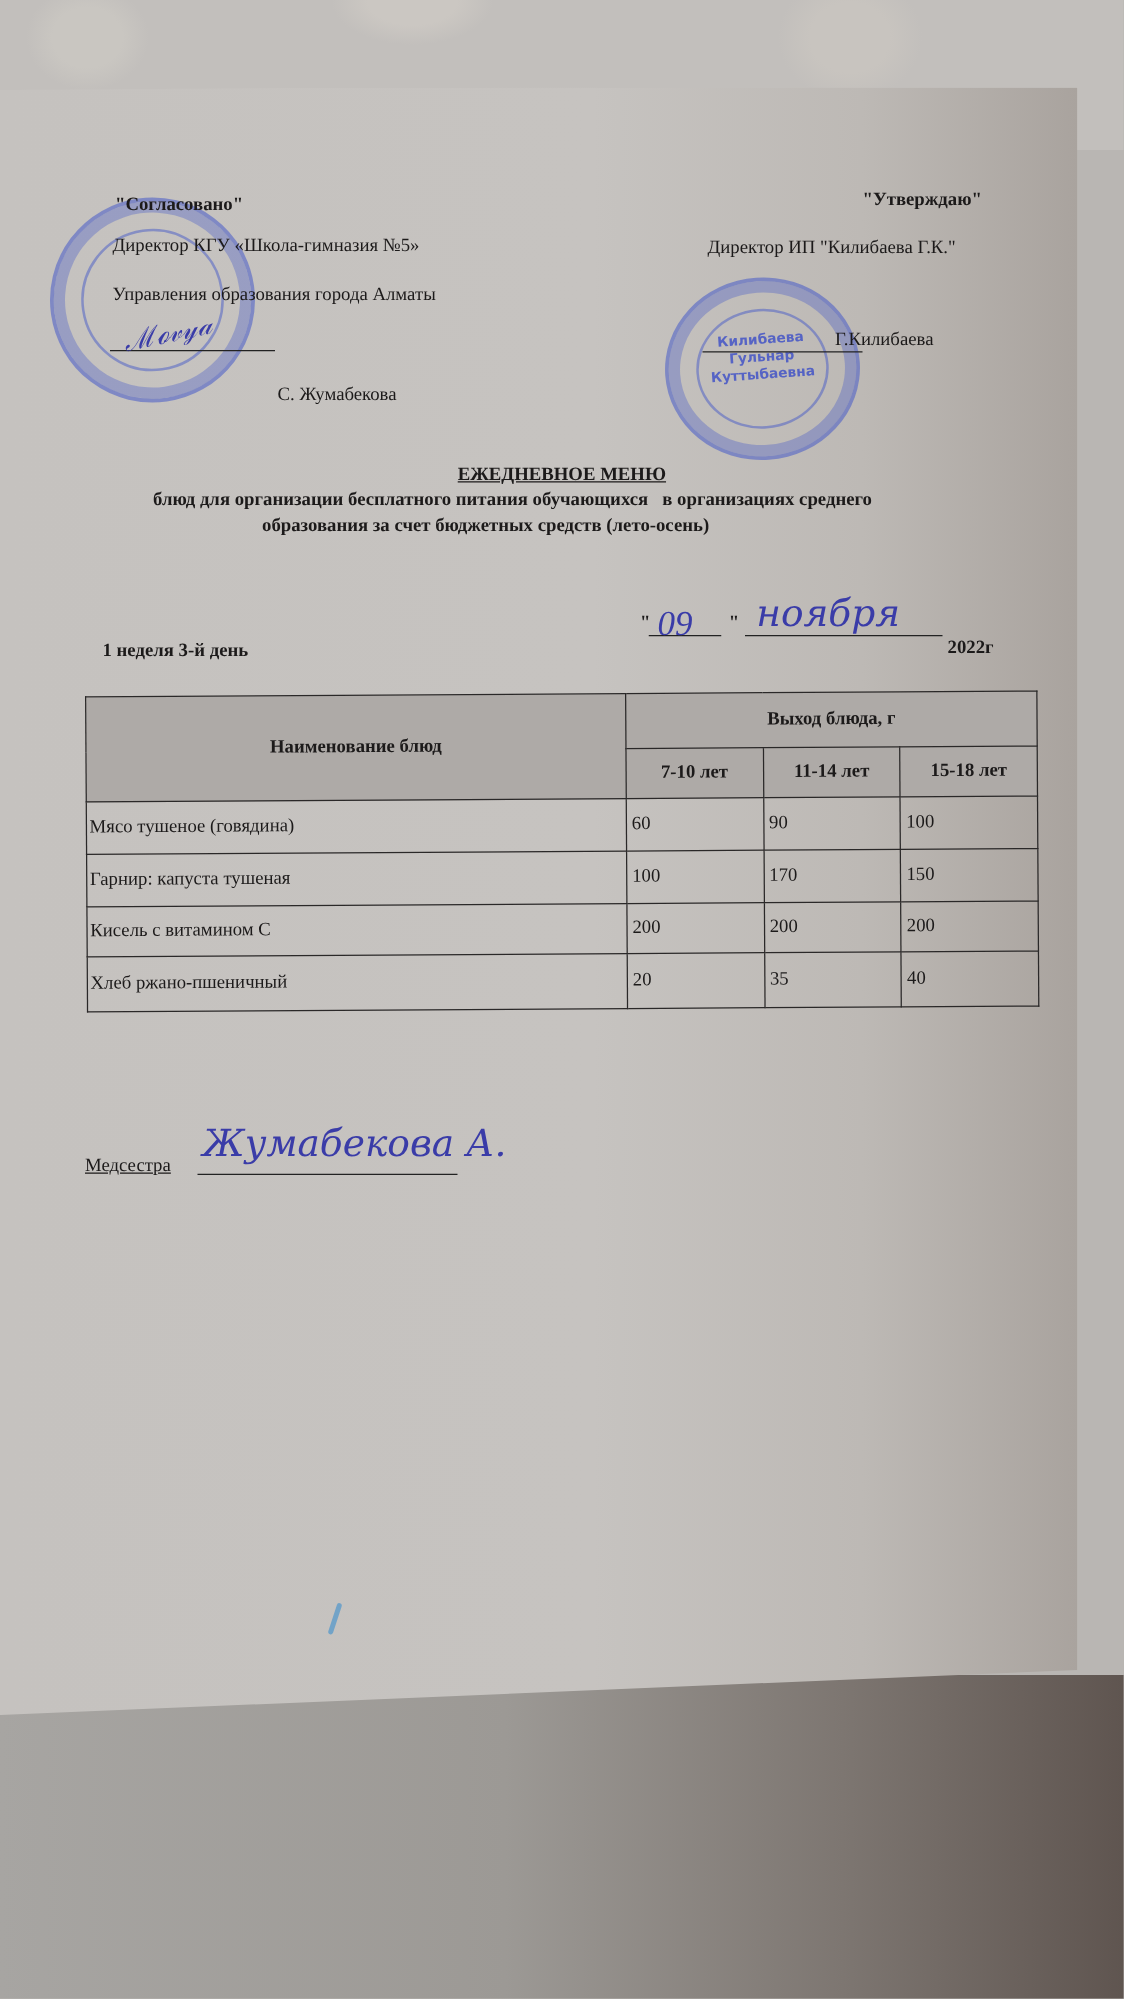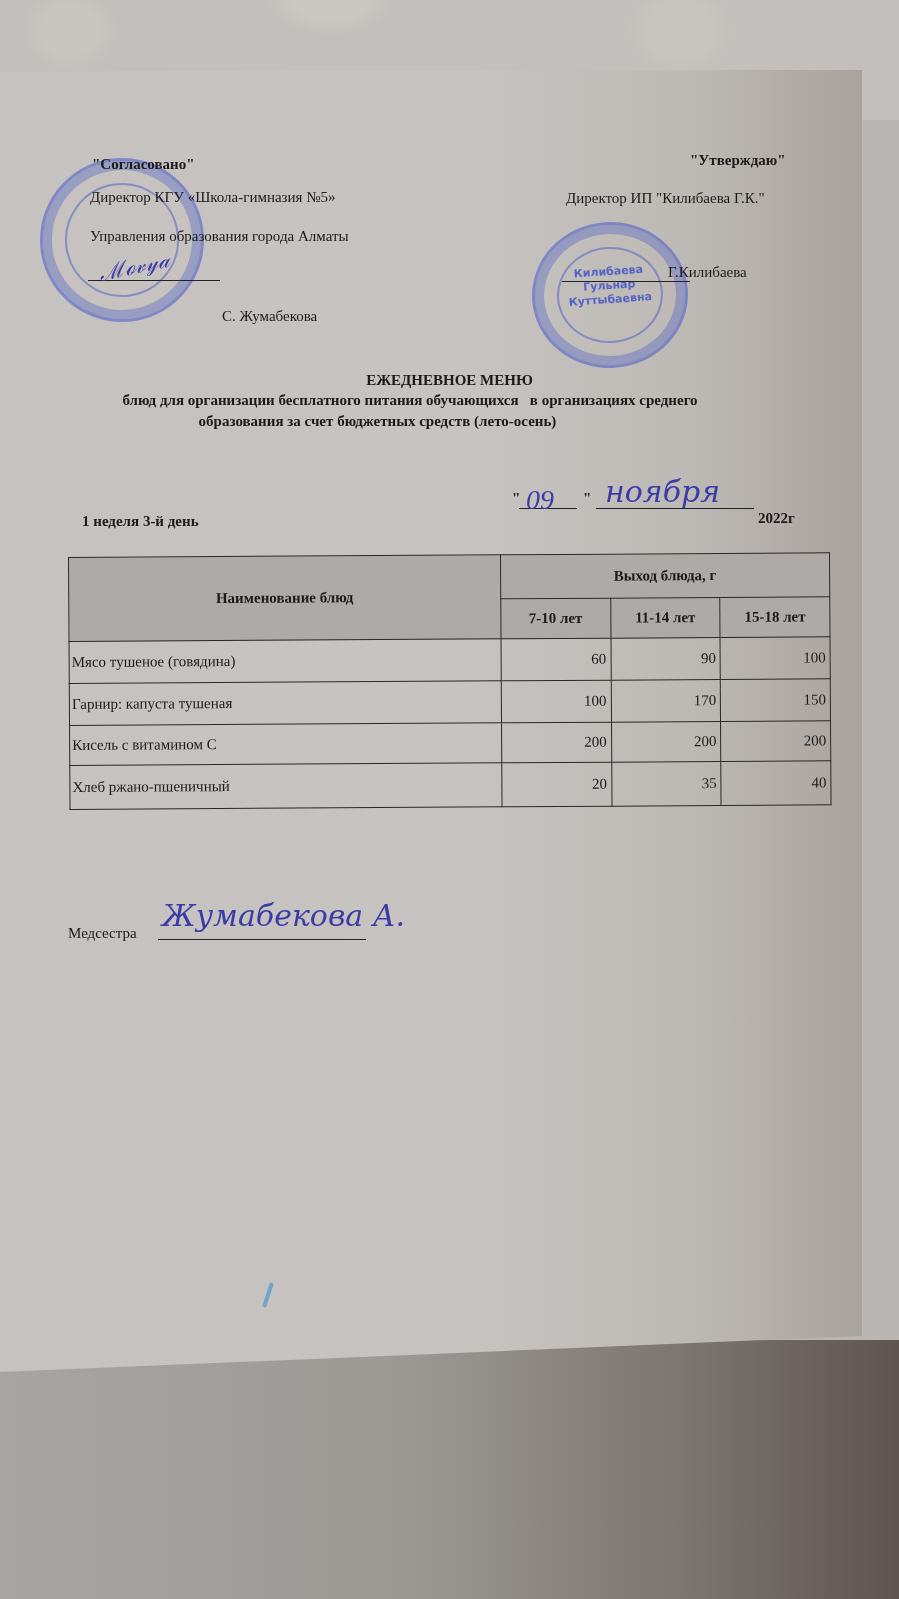--- a/index.html
+++ b/index.html
@@ -46,21 +46,21 @@
     font-style: italic; font-size: 26px; white-space: nowrap;
   }
   .sig-line { position: absolute; height: 0; border-top: 1px solid #222; }
   table.menu {
     position: absolute; left: 68px; top: 557px; width: 762px;
     border-collapse: collapse; font-size: 15px; color: #1c1a1a;
     transform: rotate(-0.35deg); transform-origin: left top;
   }
   table.menu td, table.menu th { border: 1.5px solid #2a2828; padding: 0 4px; }
   table.menu th { background: #aeaaa7; font-weight: bold; text-align: center; }
-  table.menu td.num { text-align: right; width: 100px; }
+  table.menu td.num { text-align: left; width: 100px; }
   table.menu td.name { text-align: left; padding-left: 2px; }
   .pen-mark {
     position: absolute; left: 266px; top: 1282px; width: 4px; height: 26px;
     background: #5d9bc9; transform: rotate(18deg); border-radius: 2px; opacity: 0.8;
   }
 </style>
 </head>
 <body>
 
 <div class="wallpaper"></div>
@@ -84,23 +84,23 @@
 
 <div class="stamp" style="left:532px; top:222px; width:150px; height:140px; transform:rotate(-4deg);">
   <div class="inner"></div>
   <div class="stamp-text" style="top:40px;">Килибаева</div>
   <div class="stamp-text" style="top:54px;">Гульнар</div>
   <div class="stamp-text" style="top:68px;">Куттыбаевна</div>
 </div>
 <div class="sig-line" style="left:562px; top:281px; width:128px;"></div>
 <div class="txt" style="left:668px; top:264px;">Г.Килибаева</div>
 
-<div class="txt bold center" style="left:0; width:899px; top:372px;">ЕЖЕДНЕВНОЕ МЕНЮ</div>
+<div class="txt bold center" style="left:0; width:899px; top:372px;text-decoration:underline;">ЕЖЕДНЕВНОЕ МЕНЮ</div>
 <div class="txt bold center" style="left:0; width:820px; top:392px; white-space:pre;">блюд для организации бесплатного питания обучающихся   в организациях среднего</div>
-<div class="txt bold center" style="left:0; width:755px; top:413px;">образования за счет бюджетных средств (лето-осень)</div>
+<div class="txt bold center" style="left:11px; width:755px; top:413px;">образования за счет бюджетных средств (лето-осень)</div>
 
 <div class="txt bold" style="left:82px; top:513px;">1 неделя 3-й день</div>
 <div class="txt bold" style="left:512px; top:490px;">"</div>
 <div class="sig-line" style="left:519px; top:508px; width:58px;"></div>
 <div class="handwriting" style="left:526px; top:484px; font-size:28px;font-family:Liberation Serif, serif;">09</div>
 <div class="txt bold" style="left:583px; top:490px;">"</div>
 <div class="sig-line" style="left:596px; top:508px; width:158px;"></div>
 <div class="handwriting" style="left:605px; top:474px; font-size:30px;">ноября</div>
 <div class="txt bold" style="left:758px; top:510px;">2022г</div>
 
@@ -135,17 +135,17 @@
   </tr>
   <tr style="height:44px;">
     <td class="name">Хлеб ржано-пшеничный</td>
     <td class="num">20</td>
     <td class="num">35</td>
     <td class="num">40</td>
   </tr>
 </tbody>
   </table>
 
-<div class="txt" style="left:68px; top:925px;">Медсестра</div>
+<div class="txt" style="left:68px; top:925px;text-decoration:underline;">Медсестра</div>
 <div class="sig-line" style="left:158px; top:939px; width:208px;"></div>
 <div class="handwriting" style="left:162px; top:898px; font-size:30px;">Жумабекова А.</div>
 
 <div class="pen-mark"></div>
 
 </body></html>

